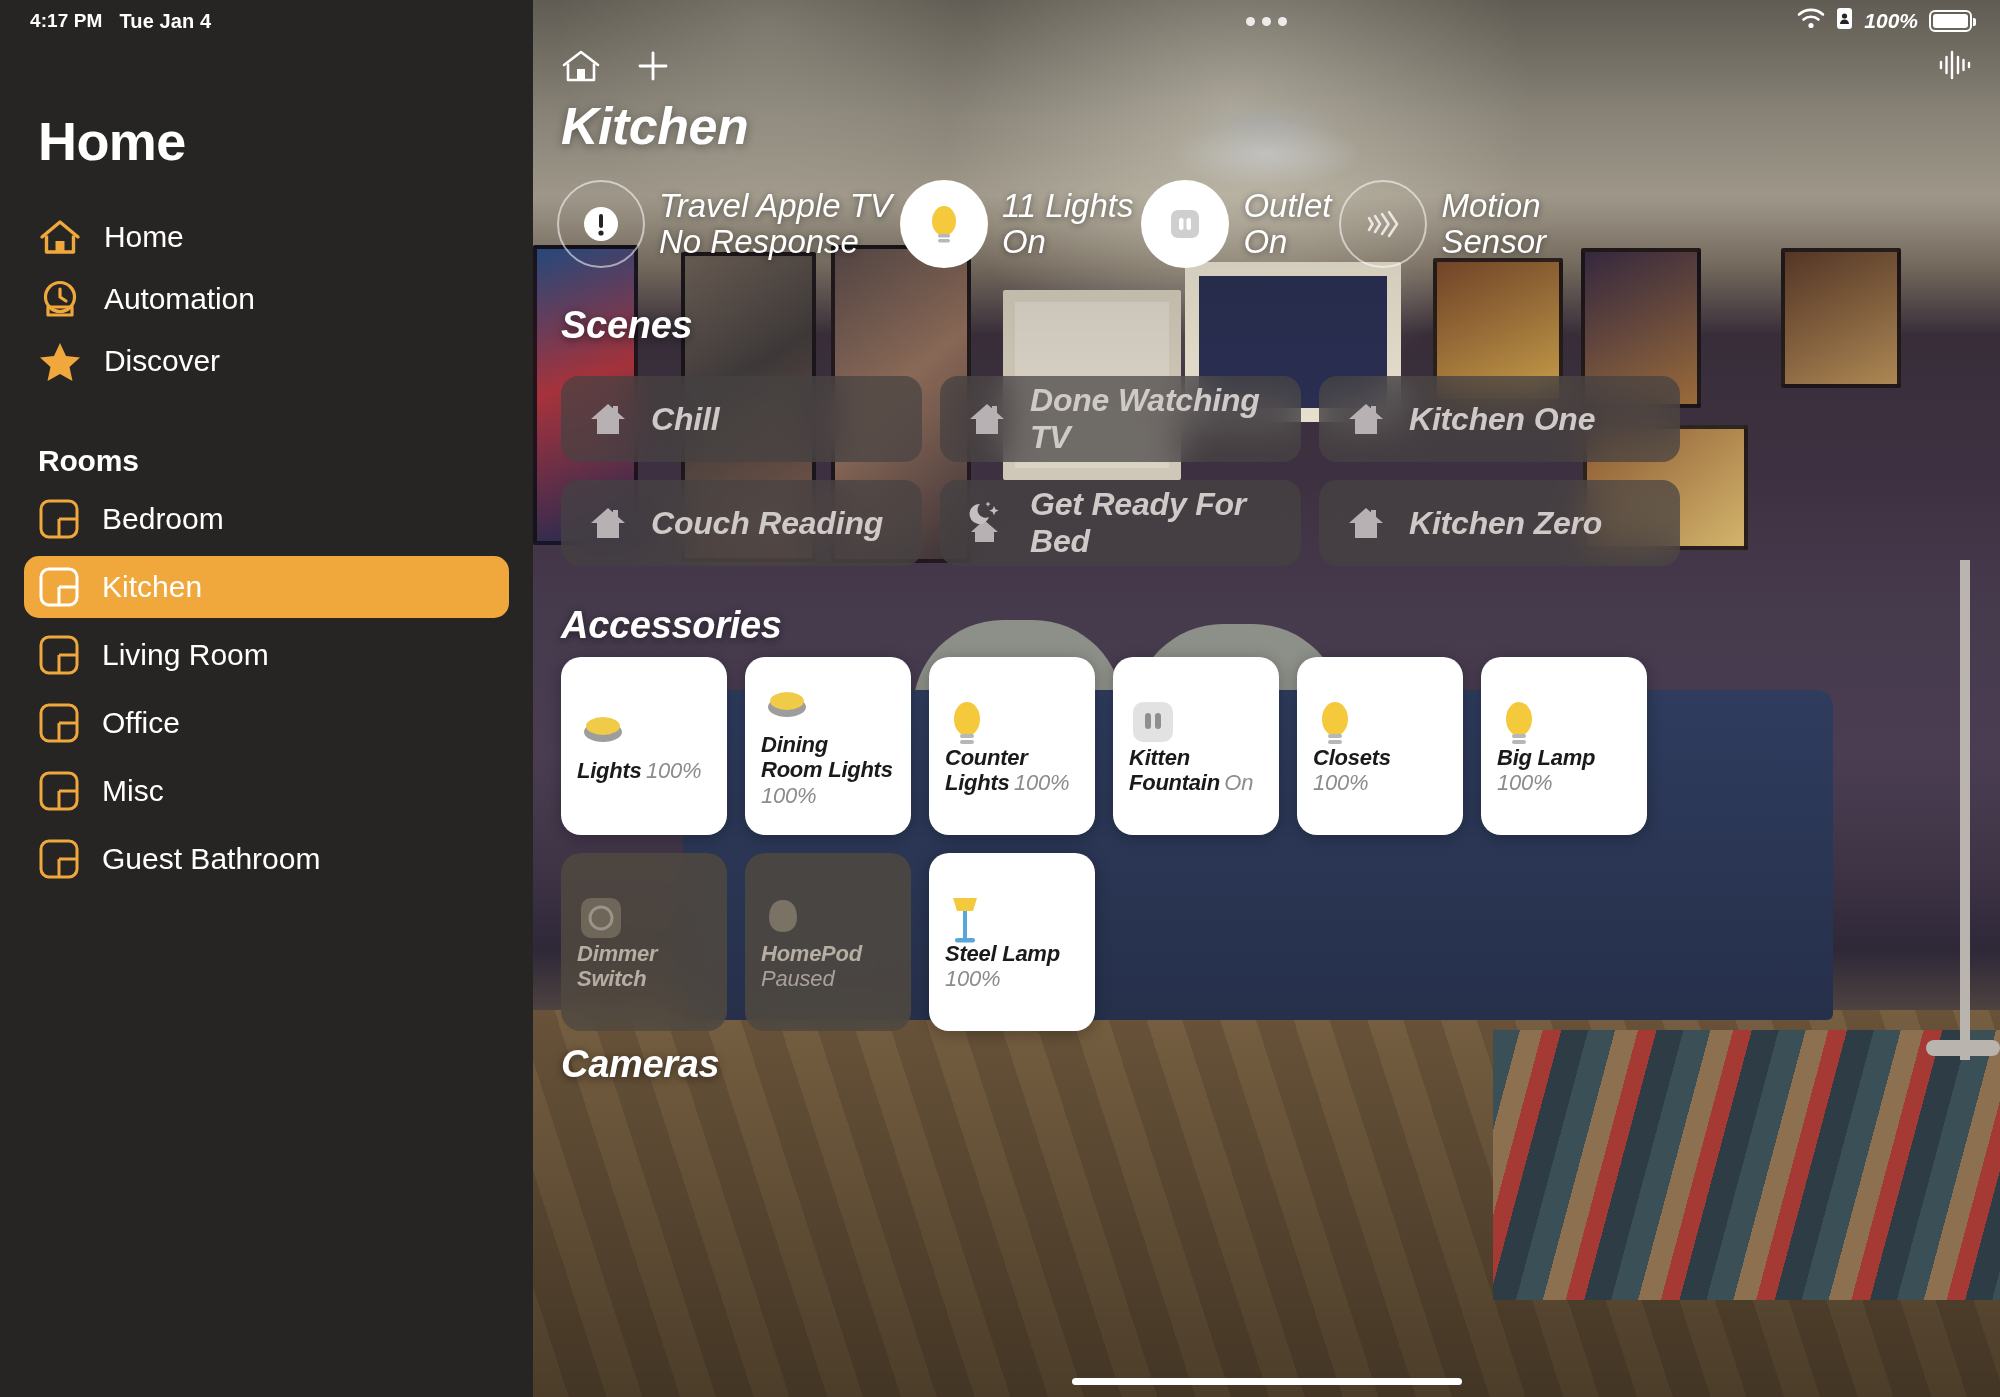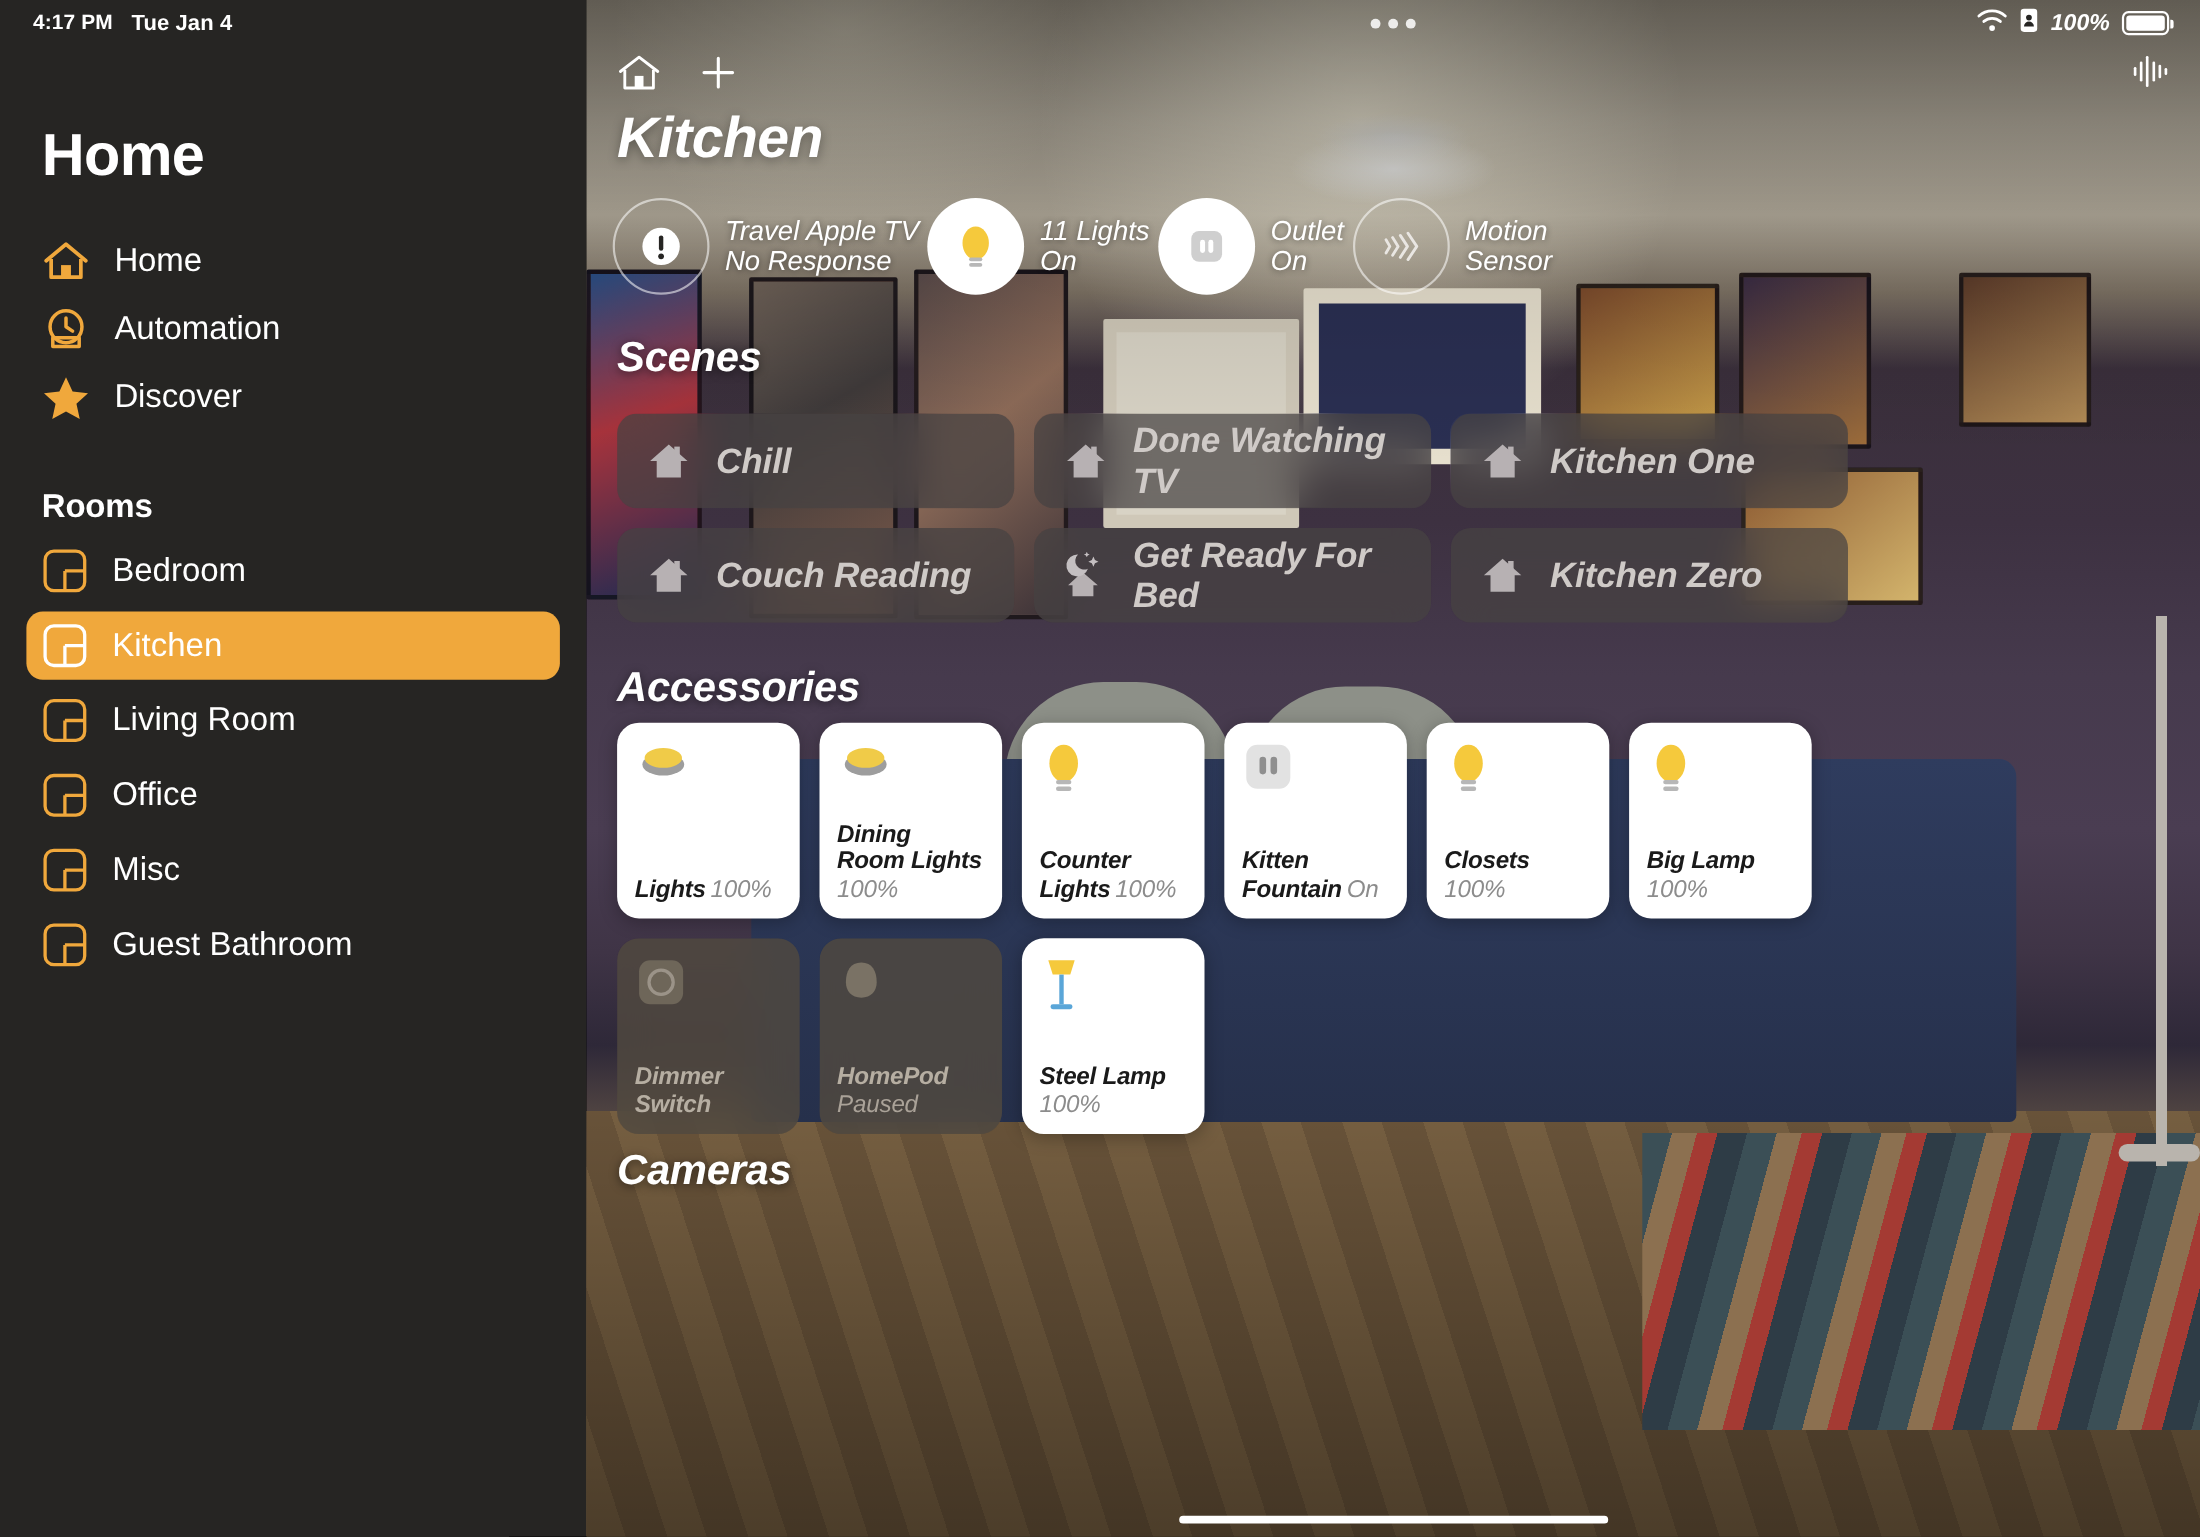--- a/index.html
+++ b/index.html
@@ -157,21 +157,21 @@
   }
   .status-item { display:flex; align-items:center; gap:0; margin-right:8px; }
   .status-circle {
     width:88px; height:88px; border-radius:50%;
     display:flex; align-items:center; justify-content:center;
     flex-shrink:0;
   }
   .status-circle.filled { background:#ffffff; }
   .status-circle.outline { background:transparent; border:2.5px solid rgba(255,255,255,0.55); }
   .status-text {
-    margin-left:14px; color:#fff; font-size:25px; line-height:1.08;
+    margin-left:14px; color:#fff; font-size:33px; line-height:1.08;
     text-shadow:0 1px 6px rgba(0,0,0,0.45); white-space:nowrap;
   }
   .status-text .l2 { display:block; }
 
   
   .sec-title {
     position:absolute; left:28px;
     font-size:38px; font-weight:700; color:#fff;
     letter-spacing:-0.3px; text-shadow:0 2px 9px rgba(0,0,0,0.5);
   }
@@ -197,21 +197,21 @@
 
   
   .acc-grid {
     position:absolute; left:28px; top:657px;
     display:grid; grid-template-columns:repeat(6, 166px);
     gap:18px 18px;
   }
   .acc-card {
     width:166px; height:178px; border-radius:20px;
     background:#ffffff; padding:16px 16px 14px 16px;
-    display:flex; flex-direction:column; justify-content:space-between;
+    display:flex; flex-direction:column; justify-content:center;
     box-shadow:0 3px 16px rgba(0,0,0,0.28);
   }
   .acc-card.off { background:rgba(80,73,63,0.82); backdrop-filter:blur(16px); box-shadow:none; }
   .acc-ico { width:48px; height:48px; display:block; }
   .acc-meta { }
   .acc-name { font-size:22px; font-weight:700; color:#1a1a1a; line-height:1.12; letter-spacing:-0.25px; }
   .acc-state { font-size:22px; font-weight:400; color:#8c8c8c; margin-top:2px; letter-spacing:-0.2px; }
   .acc-card.off .acc-name { color:#b6aea2; }
   .acc-card.off .acc-state { color:#aaa298; }
 

